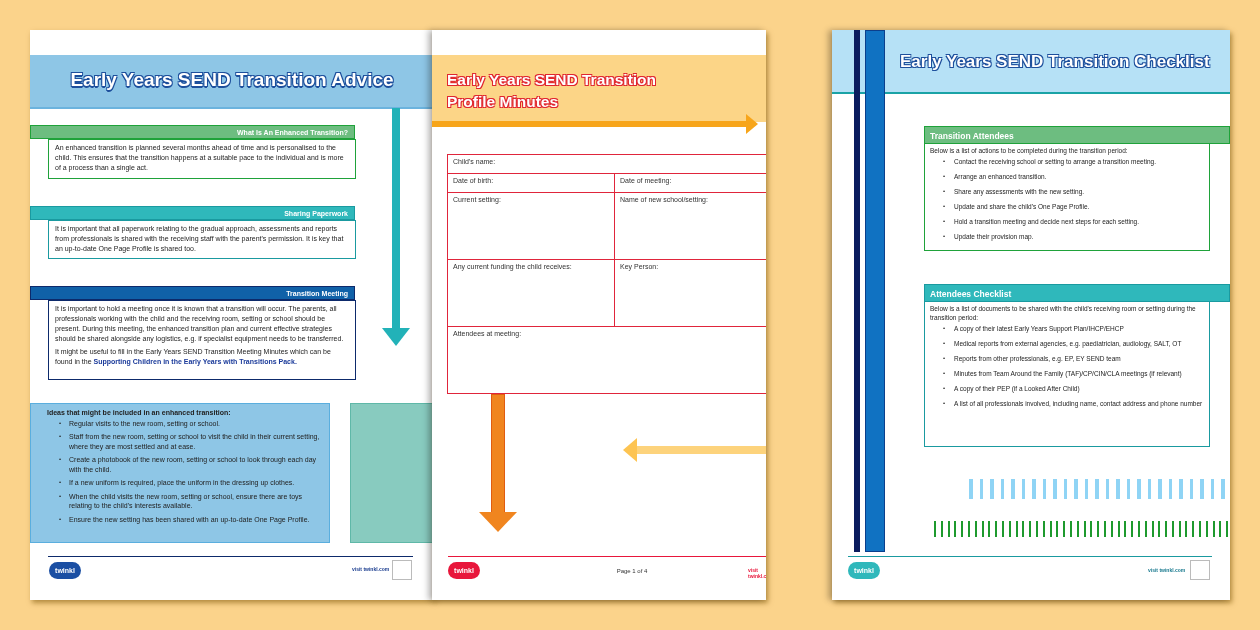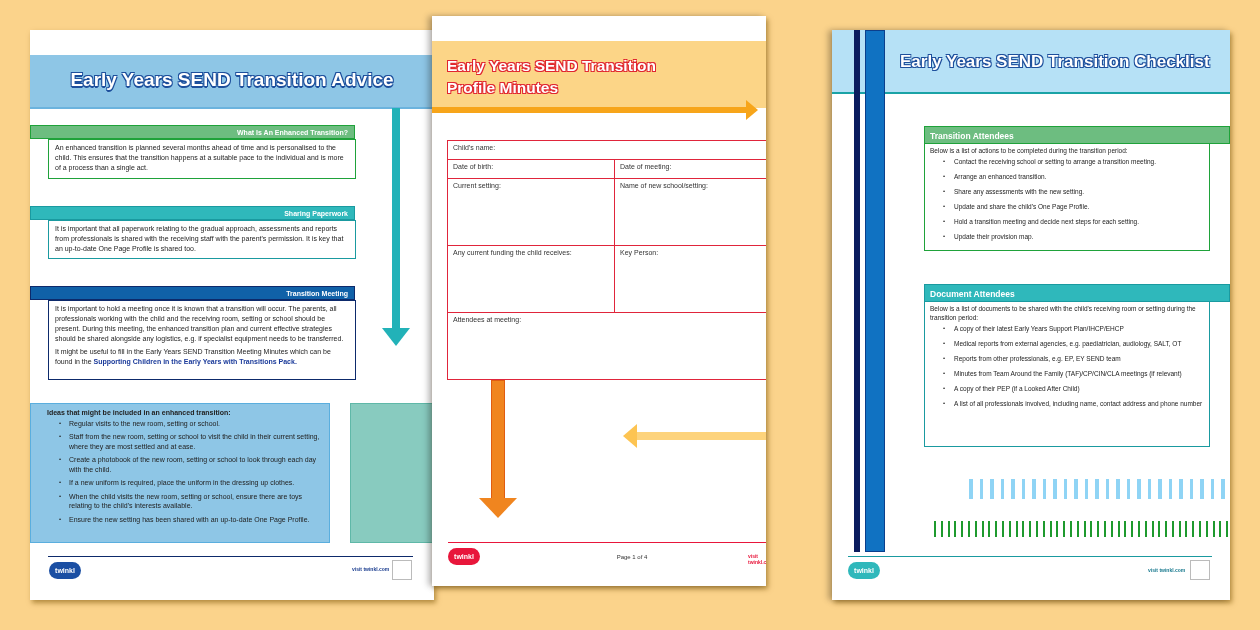--- a/index.html
+++ b/index.html
@@ -8,21 +8,21 @@
     background: #fbd38b;
     font-family: "Liberation Sans", sans-serif;
     position: relative;
   }
   .page {
     position: absolute; background: #fff;
     box-shadow: 2px 3px 5px rgba(120,80,0,0.55);
     overflow: hidden;
   }
   #page1 { left: 30px; top: 30px; width: 404px; height: 570px; z-index: 1; }
-  #page2 { left: 432px; top: 16px; width: 334px; height: 570px; z-index: 2; box-shadow: -4px 0 6px rgba(0,0,0,0.25), 2px 3px 5px rgba(120,80,0,0.55); }
+  #page2 { left: 432px; top: 30px; width: 334px; height: 570px; z-index: 2; box-shadow: -4px 0 6px rgba(0,0,0,0.25), 2px 3px 5px rgba(120,80,0,0.55); }
   #page3 { left: 832px; top: 30px; width: 398px; height: 570px; z-index: 3; box-shadow: -4px 0 6px rgba(0,0,0,0.25), 2px 3px 5px rgba(120,80,0,0.55); }
 
   .outlined-title {
     font-family: "Liberation Sans", sans-serif; font-weight: bold; color: #fff;
   }
 
   
   .p1-banner { position: absolute; left: 0; top: 25px; width: 404px; height: 52px; background: #8ec6e6; border-bottom: 2px solid #6bb3de; }
   .p1-title { position: absolute; left: 0; top: 39px; width: 404px; text-align: center; font-size: 19px;
     text-shadow: -1px -1px 0 #1d4f9c, 1px -1px 0 #1d4f9c, -1px 1px 0 #1d4f9c, 1px 1px 0 #1d4f9c, 0 2px 0 #1d4f9c; }
@@ -192,21 +192,21 @@
     <ul>
       <li>Contact the receiving school or setting to arrange a transition meeting.</li>
       <li>Arrange an enhanced transition.</li>
       <li>Share any assessments with the new setting.</li>
       <li>Update and share the child's One Page Profile.</li>
       <li>Hold a transition meeting and decide next steps for each setting.</li>
       <li>Update their provision map.</li>
     </ul>
   </div>
 
-  <div class="p3-head" style="top:254px;background:#2fb8bb;border:1px solid #1a9aa0;">Document Attendees</div>
+  <div class="p3-head" style="top:254px;background:#2fb8bb;border:1px solid #1a9aa0;">Attendees Checklist</div>
   <div class="p3-body" style="top:272px;height:145px;border:1px solid #1a9aa0;border-top:none;">
     <p>Below is a list of documents to be shared with the child's receiving room or setting during the transition period:</p>
     <ul>
       <li>A copy of their latest Early Years Support Plan/IHCP/EHCP</li>
       <li>Medical reports from external agencies, e.g. paediatrician, audiology, SALT, OT</li>
       <li>Reports from other professionals, e.g. EP, EY SEND team</li>
       <li>Minutes from Team Around the Family (TAF)/CP/CIN/CLA meetings (if relevant)</li>
       <li>A copy of their PEP (if a Looked After Child)</li>
       <li>A list of all professionals involved, including name, contact address and phone number</li>
     </ul>

